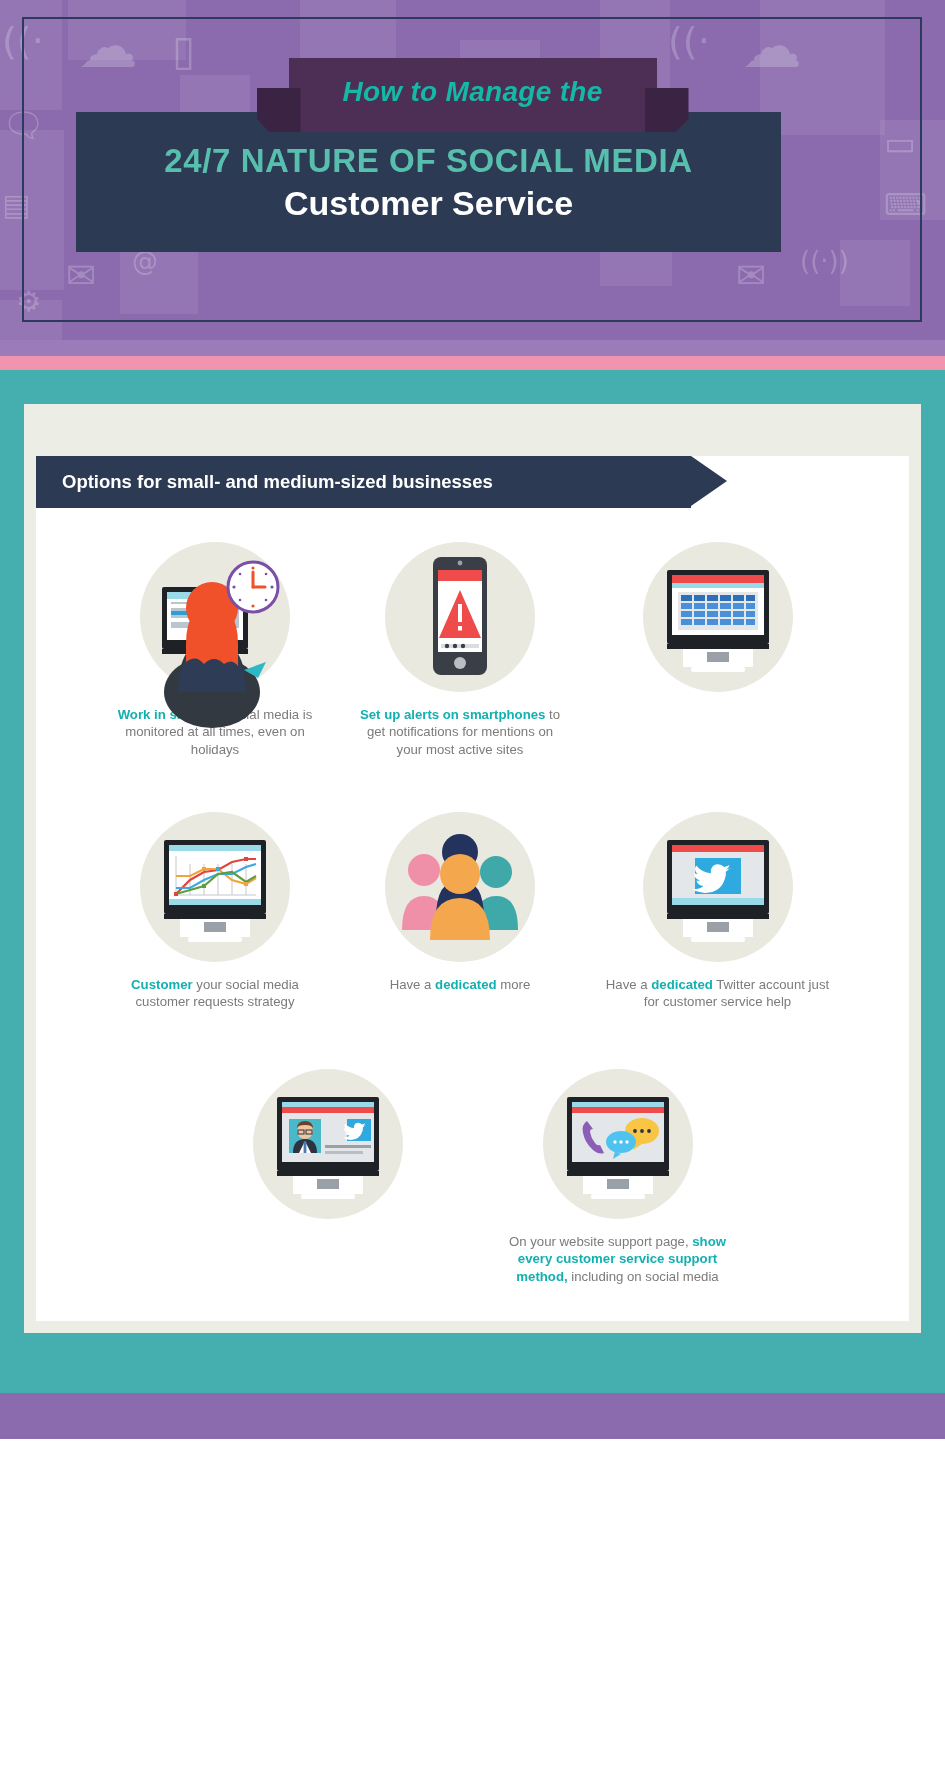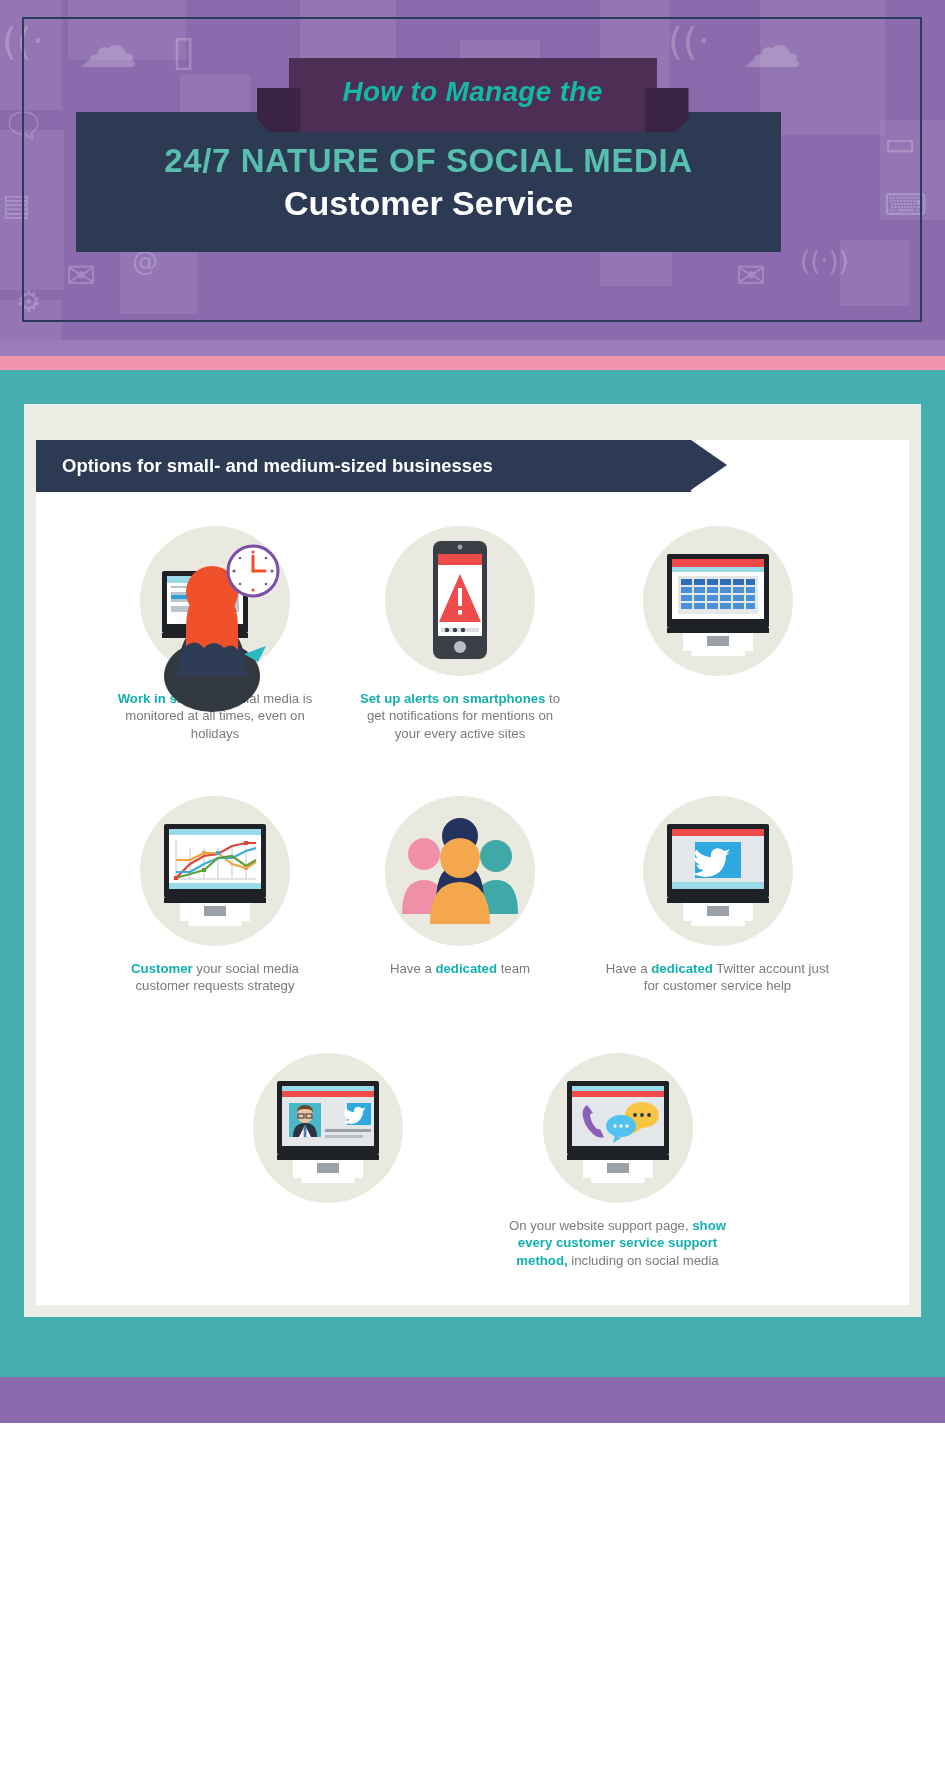--- a/index.html
+++ b/index.html
@@ -95,21 +95,21 @@
   .banner {
     position: relative;
     background: #2d3a54;
     color: #ffffff;
     margin-left: 0;
     width: 655px;
     padding: 14px 20px 14px 26px;
     font-size: 18.5px; font-weight: bold;
     line-height: 1.28;
   }
-  .banner-1 { margin-top: 24px; }
+  .banner-1 { margin-top: 40px; }
   .banner-2 { margin-top: 36px; }
   .banner-wrap { position: relative; }
   .banner-tip {
     position: absolute; top: 0; left: 655px;
     width: 0; height: 0;
     border-left: 36px solid #2d3a54;
     border-top: 0px solid transparent;
     border-bottom: 0px solid transparent;
   }
 
@@ -255,21 +255,21 @@
                 <circle cx="75" cy="121" r="6" fill="#b9bec4"></circle>
                 <path d="M75 48 L96 96 L54 96 Z" fill="#ef4b4b"></path>
                 <rect x="73" y="62" width="4" height="18" fill="#ffffff"></rect>
                 <rect x="73" y="84" width="4" height="4.5" fill="#ffffff"></rect>
                 <rect x="56" y="102" width="38" height="4" fill="#d9dde1"></rect>
                 <circle cx="62" cy="104" r="2.2" fill="#3a3f47"></circle>
                 <circle cx="70" cy="104" r="2.2" fill="#3a3f47"></circle>
                 <circle cx="78" cy="104" r="2.2" fill="#3a3f47"></circle>
               </svg>
             </div>
-            <div class="cap"><b>Set up alerts on smartphones</b><span> to get notifications for mentions on your every active sites</span></div>
+            <div class="cap"><b>Set up alerts on smartphones</b><span> to get notifications for mentions on your most active sites</span></div>
           </div>
 
           <div class="cell wide">
             <div class="circle">
               <svg width="150" height="150" viewBox="0 0 150 150">
                 <rect x="24" y="28" width="102" height="74" rx="2" fill="#1e2227"></rect>
                 <rect x="29" y="33" width="92" height="60" fill="#ffffff"></rect>
                 <rect x="29" y="33" width="92" height="8" fill="#ef4b4b"></rect>
                 <rect x="29" y="41" width="92" height="5" fill="#9ad9e8"></rect>
                 <rect x="35" y="50" width="80" height="38" fill="#e4e7ea"></rect>
@@ -354,21 +354,21 @@
                 <circle cx="39" cy="58" r="16" fill="#f08fa8"></circle>
                 <path d="M17 118 q0 -34 22 -34 q22 0 22 34 z" fill="#f08fa8"></path>
                 <circle cx="111" cy="60" r="16" fill="#3fa8a8"></circle>
                 <path d="M89 118 q0 -34 22 -34 q22 0 22 34 z" fill="#3fa8a8"></path>
                 <circle cx="75" cy="40" r="18" fill="#24335e"></circle>
                 <path d="M51 106 q0 -38 24 -38 q24 0 24 38 z" fill="#24335e"></path>
                 <circle cx="75" cy="62" r="20" fill="#f5a74e"></circle>
                 <path d="M45 128 q0 -42 30 -42 q30 0 30 42 z" fill="#f5a74e"></path>
               </svg>
             </div>
-            <div class="cap"><span>Have a </span><b>dedicated</b><span> team</span></div>
+            <div class="cap"><span>Have a </span><b>dedicated</b><span> more</span></div>
           </div>
 
           <div class="cell wide">
             <div class="circle">
               <svg width="150" height="150" viewBox="0 0 150 150">
                 <rect x="24" y="28" width="102" height="74" rx="2" fill="#1e2227"></rect>
                 <rect x="29" y="33" width="92" height="60" fill="#e4e7ea"></rect>
                 <rect x="29" y="33" width="92" height="7" fill="#ef4b4b"></rect>
                 <rect x="29" y="86" width="92" height="7" fill="#9ad9e8"></rect>
                 <rect x="52" y="46" width="46" height="36" fill="#2eaae0"></rect>

